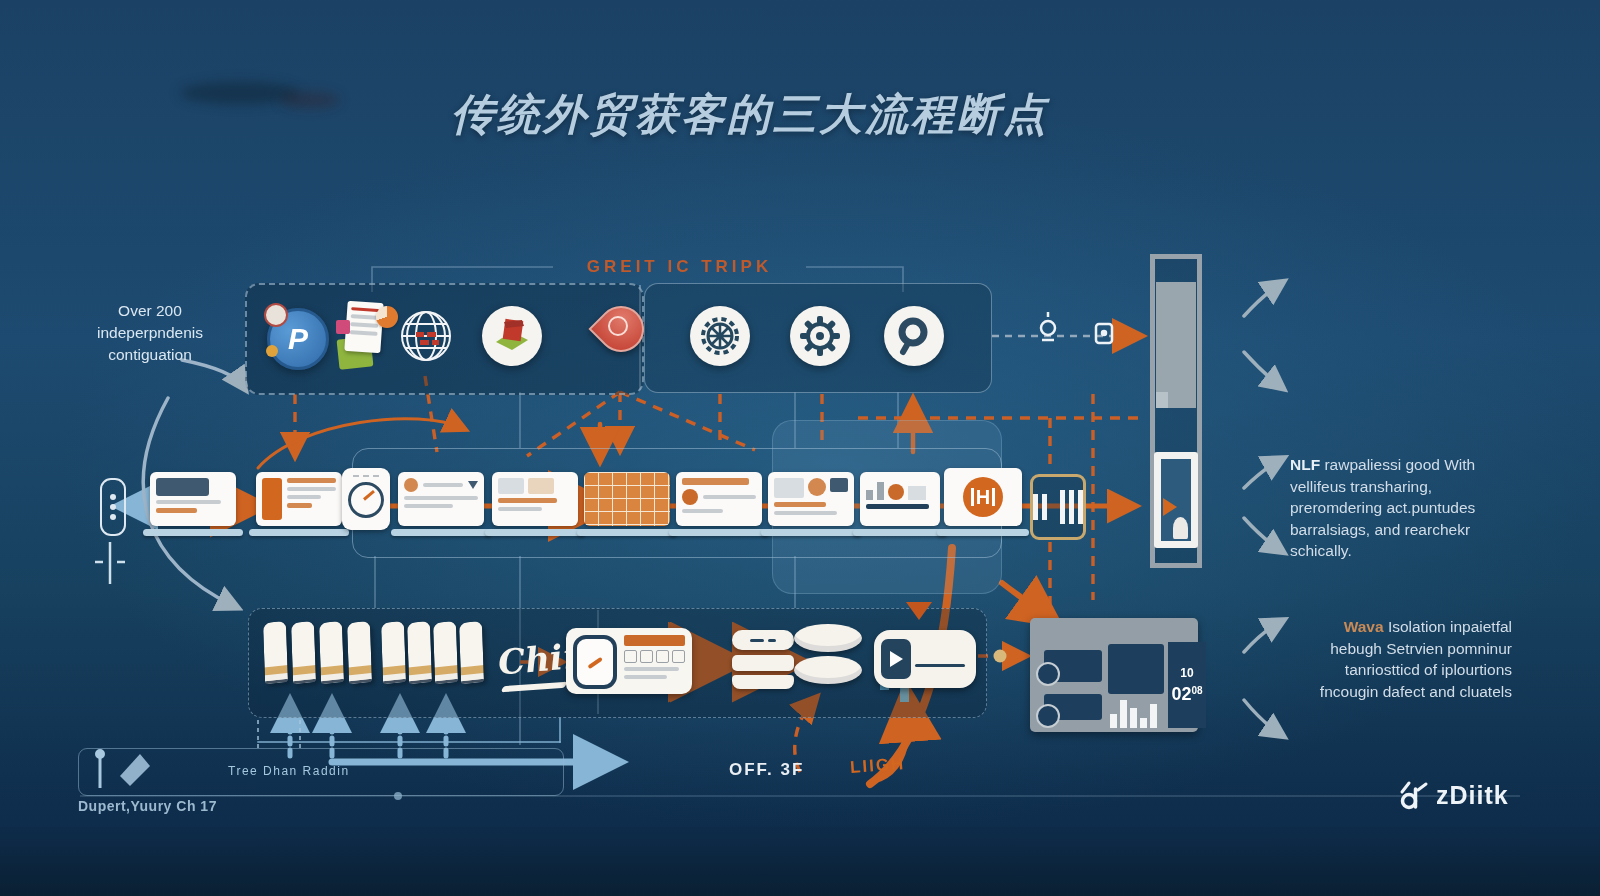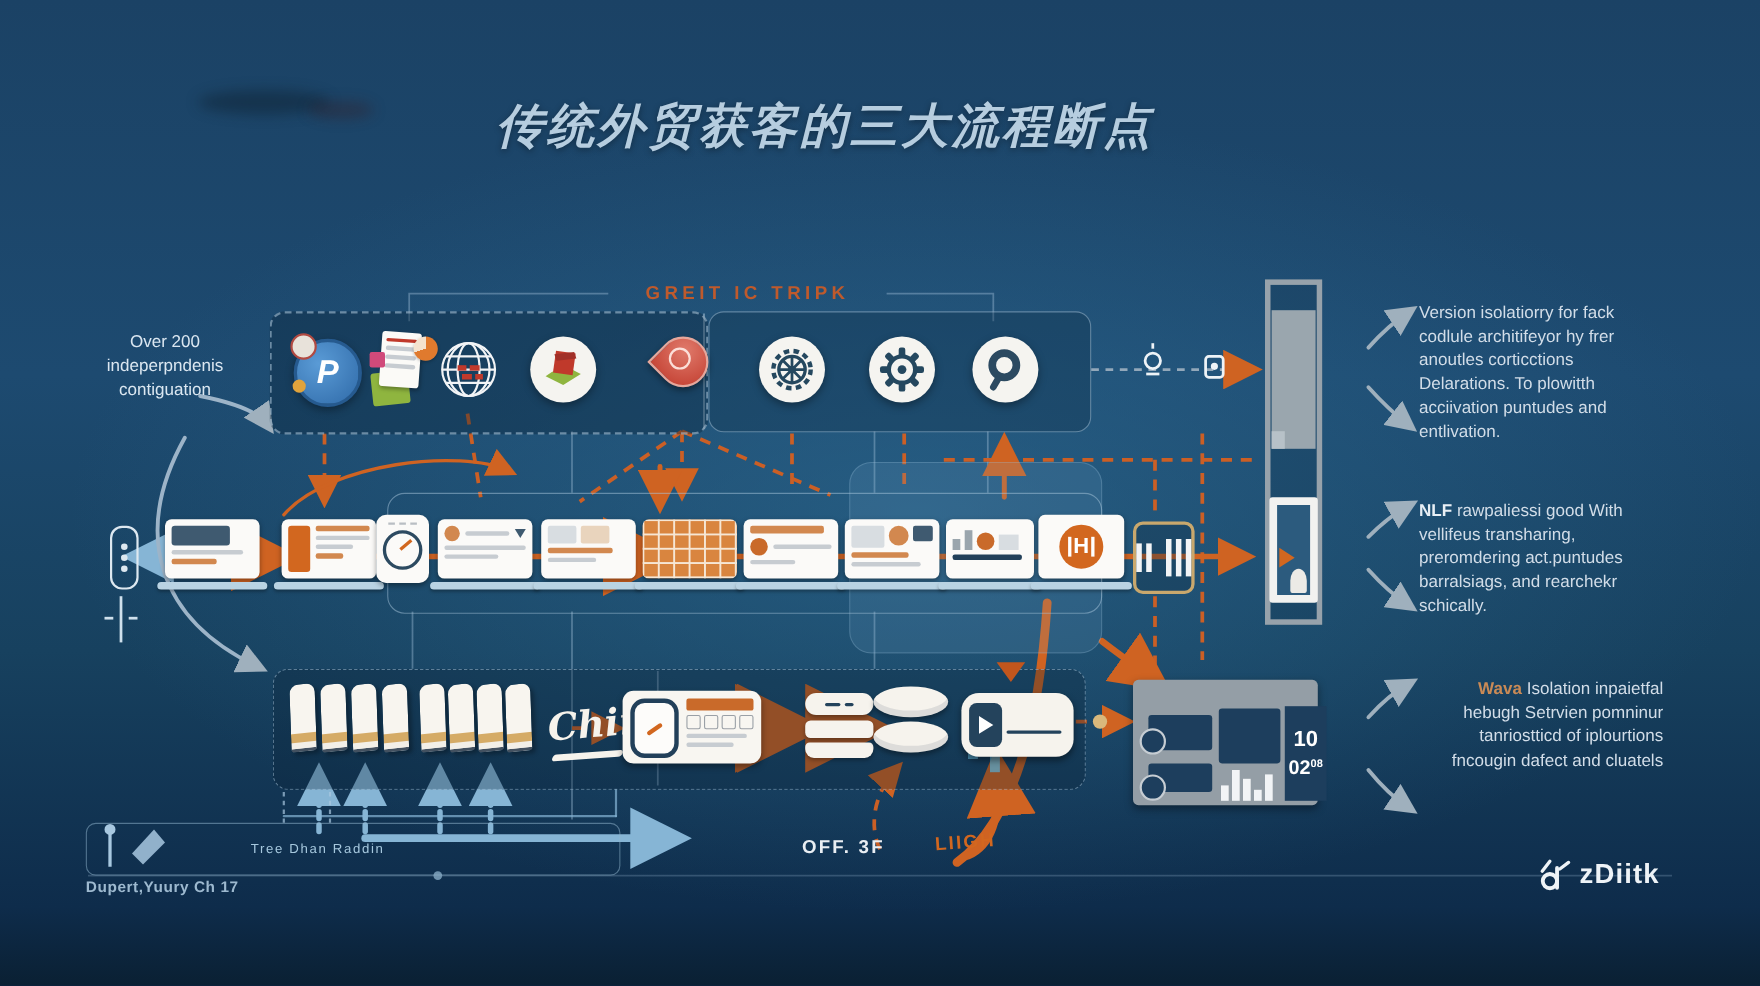--- a/index.html
+++ b/index.html
@@ -72,21 +72,21 @@
   .tri-r{width:0;height:0;border-top:8px solid transparent;border-bottom:8px solid transparent;border-left:13px solid #fff;}
   .funnel{width:0;height:0;border-left:13px solid transparent;border-right:13px solid transparent;border-top:18px solid #c2561d;}
   
   .colframe{border:5px solid #97a2ab;box-sizing:border-box;background:rgba(20,50,75,.25);}
   .coltop{background:#9aa6ae;}
   .coldoor{border:7px solid #f2f2f0;background:#2c5b7e;border-radius:3px;box-sizing:border-box;}
   .doorblob{position:absolute;right:3px;bottom:2px;width:15px;height:22px;background:#eceae6;border-radius:50% 50% 10% 10%;}
   .panel{background:#949ea6;border-radius:5px;box-shadow:0 3px 8px rgba(0,0,0,.4);}
   .pdark{background:#1d3e5d;border-radius:3px;}
   .numbox{background:#1d3e5d;color:#fff;display:flex;flex-direction:column;align-items:center;justify-content:center;gap:4px;}
-  .numtop{font-size:20px;font-weight:800;}
+  .numtop{font-size:12px;font-weight:800;}
   .nummid{font-size:18px;font-weight:800;}
   .numsup{font-size:10px;vertical-align:super;font-weight:700;}
   .bar{position:absolute;bottom:0;background:#f2f4f6;width:7px;}
   .smudge{border-radius:50%;filter:blur(6px);}
   .arrowhead-door{width:0;height:0;border-top:9px solid transparent;border-bottom:9px solid transparent;border-left:14px solid #d2671f;}
 </style>
 </head>
 <body>
 
 <div id="stage">
@@ -513,23 +513,20 @@
       <div class="bar" style="left:42px;height:24px;"></div>
     </div>
     <div class="abs numbox" style="left:138px;top:24px;width:38px;height:86px;">
       <div class="numtop">10</div>
       <div><span class="nummid">02</span><span class="numsup">08</span></div>
     </div>
     <div class="abs" style="left:6px;top:44px;width:20px;height:20px;border-radius:50%;background:#1d3e5d;border:2px solid #c6cdd3;"></div>
     <div class="abs" style="left:6px;top:86px;width:20px;height:20px;border-radius:50%;background:#1d3e5d;border:2px solid #c6cdd3;"></div>
   </div>
 
-  <div class="abs annot" style="left:1290px;top:274px;width:222px;">
-    <span></span><span>Version isolatiorry for fack codlule architifeyor hy frer anoutles corticctions Delarations. To plowitth acciivation puntudes and entlivation.</span>
-  </div>
   <div class="abs annot" style="left:1290px;top:454px;width:222px;">
     <b>NLF</b><span> rawpaliessi good With vellifeus transharing, preromdering act.puntudes barralsiags, and rearchekr schically.</span>
   </div>
   <div class="abs annot" style="left:1290px;top:616px;width:222px;text-align:right;">
     <span class="wv">Wava</span><span> Isolation inpaietfal hebugh Setrvien pomninur tanriostticd of iplourtions fncougin dafect and cluatels</span>
   </div>
 
   <div class="abs" style="left:78px;top:748px;width:484px;height:46px;border:1.5px solid rgba(150,185,210,.5);border-radius:9px;"></div>
   <div class="abs bluelabel" style="left:228px;top:764px;">Tree Dhan Raddin</div>
 

